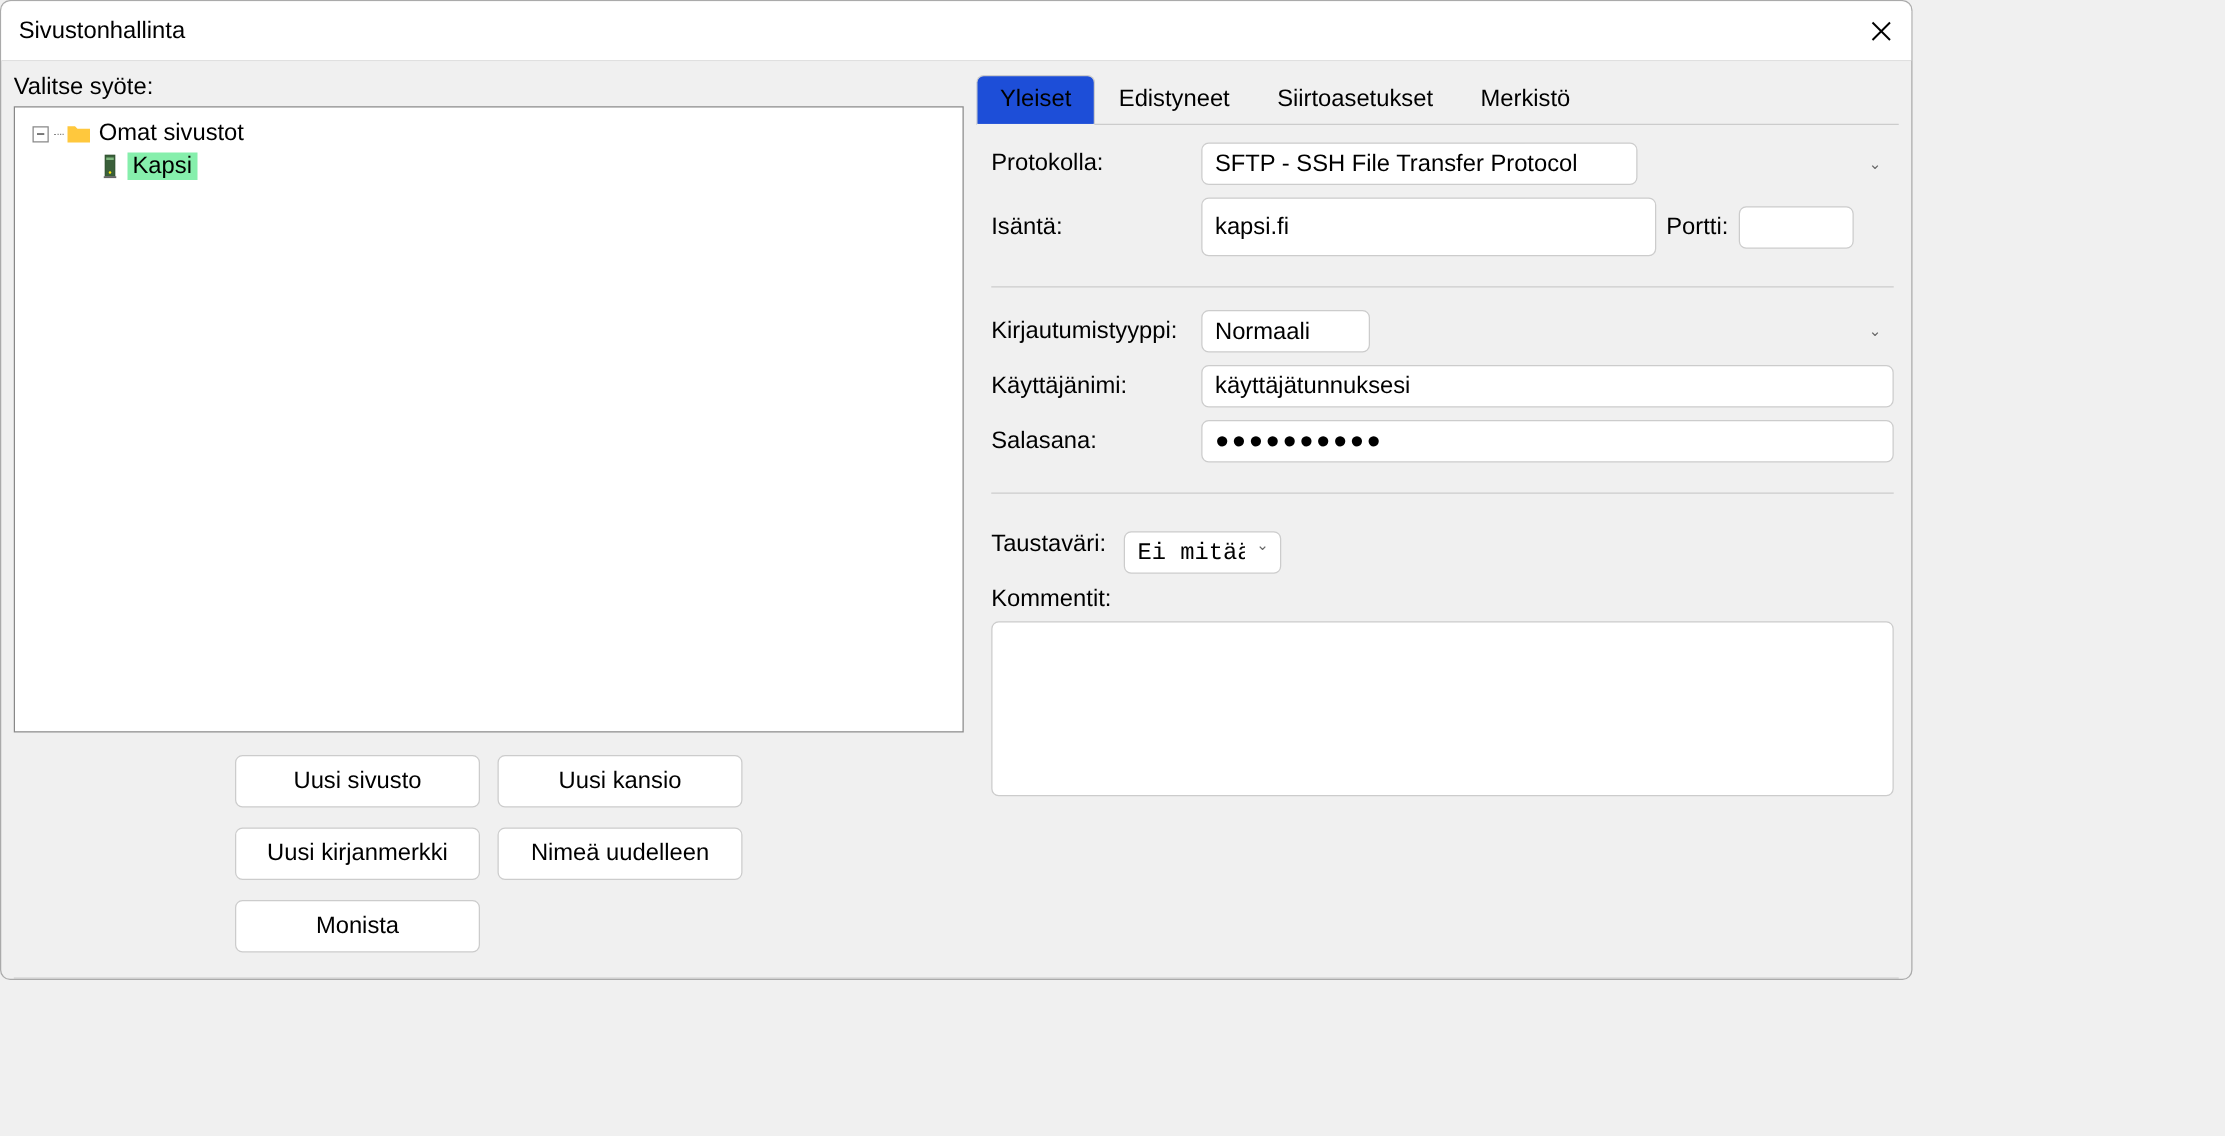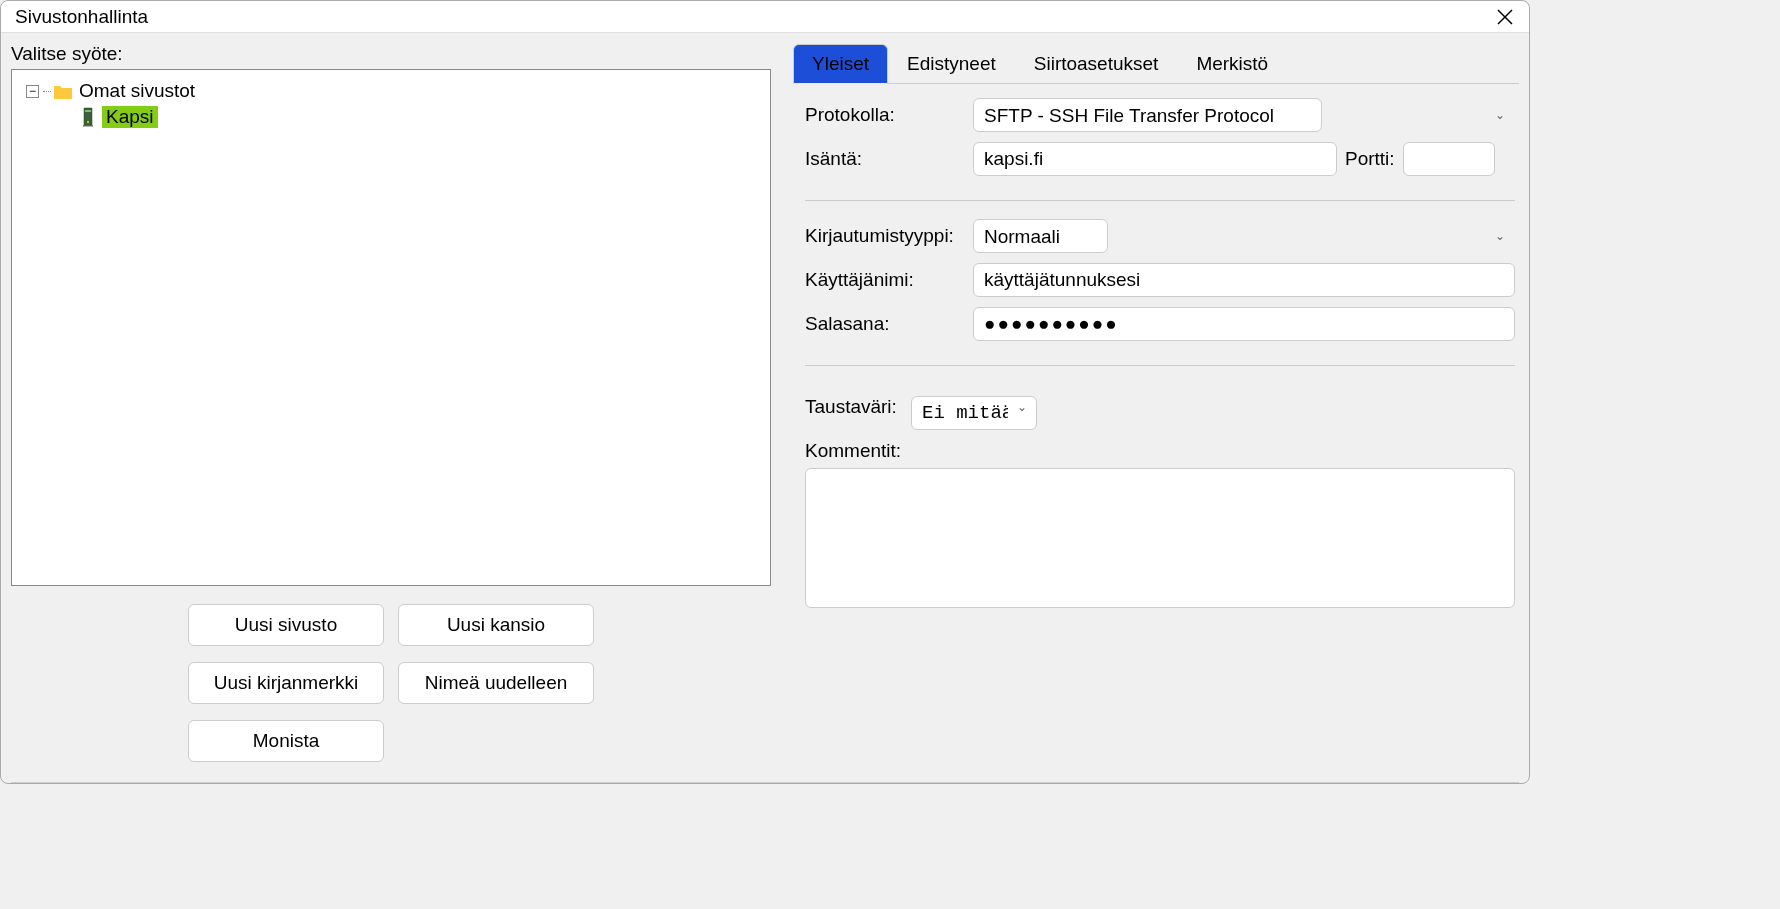--- a/index.html
+++ b/index.html
@@ -17,21 +17,21 @@
       width: 1530px;
       height: 784px;
       background: #f0f0f0;
       border: 1px solid #aaa;
       border-radius: 8px;
       position: relative;
       display: flex;
       flex-direction: column;
     }
     .titlebar {
-      height: 32px;
+      height: 48px;
       background: #fff;
       display: flex;
       align-items: center;
       justify-content: space-between;
       padding: 0 14px;
       border-top-left-radius: 8px;
       border-top-right-radius: 8px;
       border-bottom: 1px solid #e0e0e0;
     }
     .titlebar .title {
@@ -40,21 +40,20 @@
     .close-icon {
       width: 20px;
       height: 20px;
       cursor: pointer;
     }
     .close-icon svg { stroke: #000; stroke-width: 1.5; }
     .content {
       flex: 1;
       display: flex;
       padding: 10px 10px 0 10px;
-      gap: 12px;
     }
     .left-panel {
       width: 770px;
       display: flex;
       flex-direction: column;
       padding-right: 10px;
     }
     .label-top {
       font-size: 19px;
       margin-bottom: 4px;
@@ -98,21 +97,21 @@
       margin-right: 6px;
     }
     .folder-icon svg { fill: #ffc83d; }
     .server-icon {
       width: 16px;
       height: 20px;
       display: inline-block;
       margin-right: 6px;
     }
     .tree-label.selected {
-      background: #84cc16;
+      background: #86efac;
       padding: 0 4px;
     }
     .button-grid {
       display: grid;
       grid-template-columns: 196px 196px;
       grid-gap: 16px 14px;
       justify-content: center;
       padding: 18px 0 12px 0;
     }
     .btn {
@@ -186,21 +185,21 @@
       position: absolute;
       right: 10px;
       top: 50%;
       transform: translateY(-50%);
       pointer-events: none;
       font-size: 12px;
       color: #666;
     }
     .input-host {
       width: 364px;
-      height: 34px;
+      height: 47px;
       border: 1px solid #ccc;
       border-radius: 6px;
       background: #fff;
       padding: 0 10px;
       font-size: 19px;
       font-family: inherit;
     }
     .input-port {
       width: 92px;
       height: 34px;

